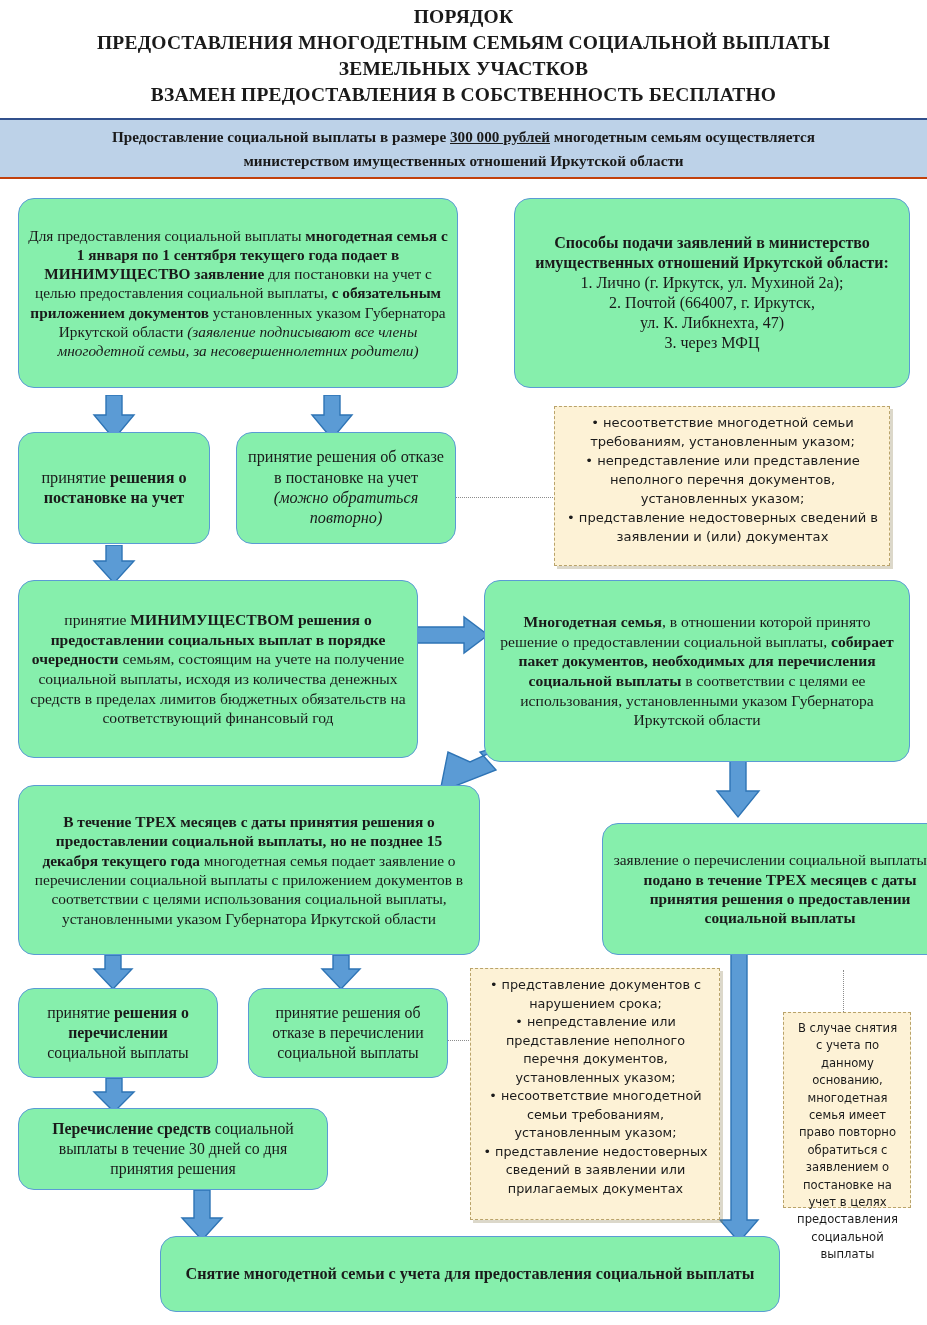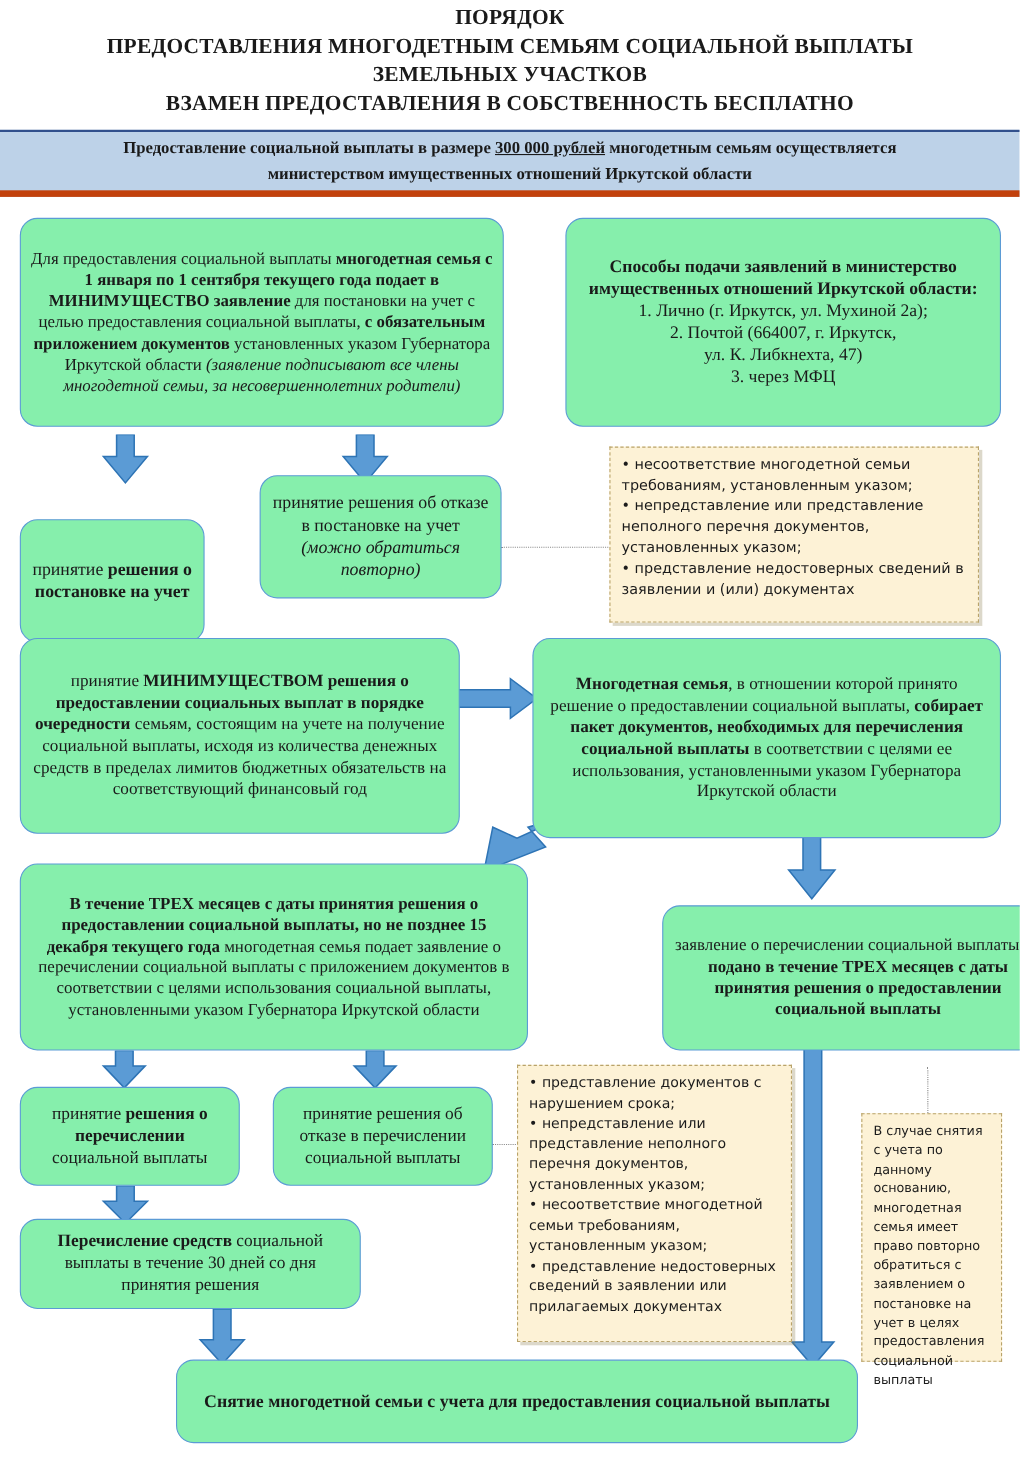--- a/index.html
+++ b/index.html
@@ -22,21 +22,21 @@
     line-height: 26px;
     letter-spacing: 0.2px;
   }
   .title-block div { white-space: nowrap; }
 
   
   .banner {
     position: absolute; left: 0; top: 118px; width: 927px; height: 61px;
     background: #bdd2e8;
     border-top: 2px solid #31508c;
-    border-bottom: 6px solid #c2410c;
+    border-bottom: 2px solid #c2410c;
     display: flex; align-items: center; justify-content: center;
   }
   .banner-text {
     font-weight: bold; font-size: 15.2px; line-height: 24px;
     text-align: center; width: 790px;
   }
   .banner-text u { text-decoration: underline; }
 
   
   .rbox {
@@ -57,21 +57,21 @@
   .note {
     position: absolute;
     background: #fdf2d6;
     border: 1.4px dashed #b9a36a;
     font-family: "DejaVu Sans", "Liberation Sans", sans-serif;
     line-height: 1.45;
     color: #1b1b1b;
     padding: 7px 9px 7px 10px;
   }
   .note.shadow { box-shadow: 3px 3px 0 rgba(140,125,80,0.30); }
-  .note p { margin: 0 0 0 0; text-indent: 0; }
+  .note p { margin: 0 0 0 0; text-indent: 0; text-align: center; }
   .note p.bullet::before { content: "\2022  "; }
 
   
   .arrow-down {
     position: absolute;
   }
   .arrow-down svg, .arrow-right svg, .arrow-diag svg { display:block; }
   .conn {
     position: absolute;
     border-top: 1.4px dotted #8c8c8c;
@@ -176,21 +176,21 @@
   <div class="rbox" style="left:514px; top:198px; width:396px; height:190px; font-size:16px;">
     <div class="t">
       <b>Способы подачи заявлений в министерство имущественных отношений Иркутской области:</b><br>
       <span>1. Лично (г. Иркутск, ул. Мухиной 2а);</span><br>
       <span>2. Почтой (664007, г. Иркутск,</span><br>
       <span>ул. К. Либкнехта, 47)</span><br>
       <span>3. через МФЦ</span>
     </div>
   </div>
 
-  <div class="rbox" style="left:18px; top:432px; width:168px; height:112px; font-size:16.2px;margin-top:40px;">
+  <div class="rbox" style="left:18px; top:432px; width:192px; height:112px; font-size:16.2px;">
     <div class="t"><span>принятие </span><b>решения о постановке на учет</b></div>
   </div>
 
   <div class="rbox" style="left:236px; top:432px; width:220px; height:112px; font-size:16.2px;">
     <div class="t"><span>принятие решения об отказе в постановке на учет </span><i>(можно обратиться повторно)</i></div>
   </div>
 
   <div class="note shadow" style="left:554px; top:406px; width:336px; height:160px; font-size:13.1px;">
     <p class="bullet">несоответствие многодетной семьи требованиям, установленным указом;</p>
     <p class="bullet">непредставление или представление неполного перечня документов, установленных указом;</p>
@@ -221,21 +221,21 @@
     <div class="t"><span>принятие решения об отказе в перечислении социальной выплаты</span></div>
   </div>
 
   <div class="note shadow" style="left:470px; top:968px; width:250px; height:252px; font-size:12.8px;">
     <p class="bullet">представление документов с нарушением срока;</p>
     <p class="bullet">непредставление или представление неполного перечня документов, установленных указом;</p>
     <p class="bullet">несоответствие многодетной семьи требованиям, установленным указом;</p>
     <p class="bullet">представление недостоверных сведений в заявлении или прилагаемых документах</p>
   </div>
 
-  <div class="note" style="left:783px; top:1012px; width:128px; height:226px; font-size:11.6px; line-height:1.5;">
+  <div class="note" style="left:783px; top:1012px; width:128px; height:196px; font-size:11.6px; line-height:1.5;">
     <p>В случае снятия с учета по данному основанию, многодетная семья имеет право повторно обратиться с заявлением о постановке на учет в целях предоставления социальной выплаты</p>
   </div>
 
   <div class="rbox" style="left:18px; top:1108px; width:310px; height:82px; font-size:15.8px;">
     <div class="t"><b>Перечисление средств</b><span> социальной выплаты в течение 30 дней со дня принятия решения</span></div>
   </div>
 
   <div class="rbox" style="left:160px; top:1236px; width:620px; height:76px; font-size:16.2px;">
     <div class="t"><b>Снятие многодетной семьи с учета для предоставления социальной выплаты</b></div>
   </div>

